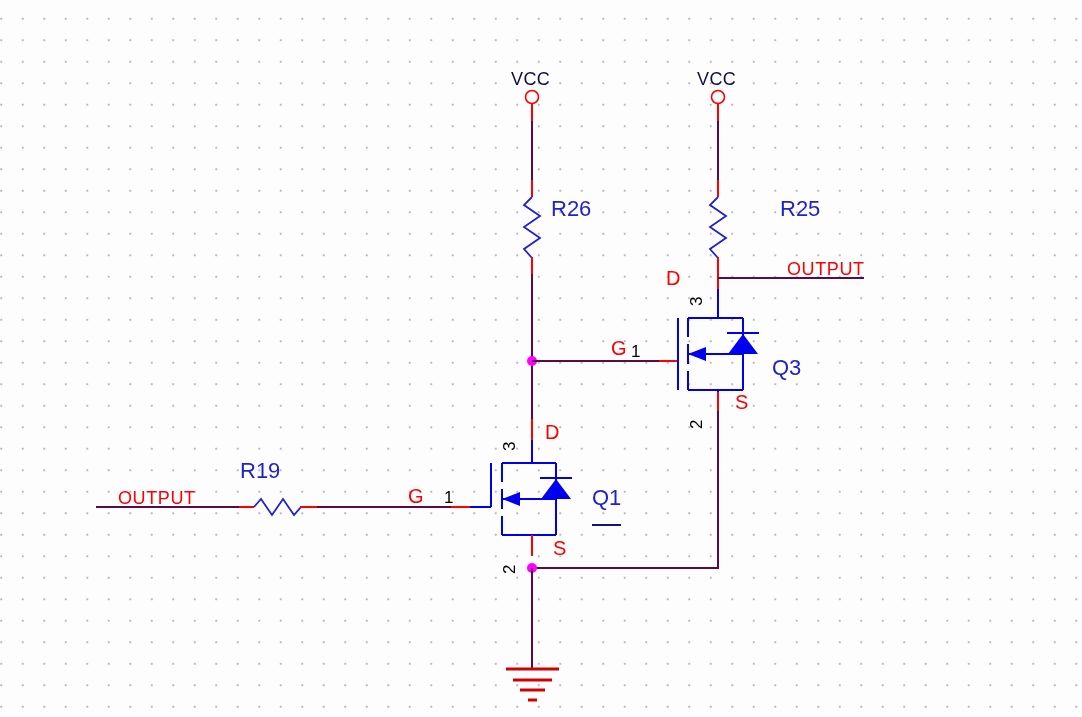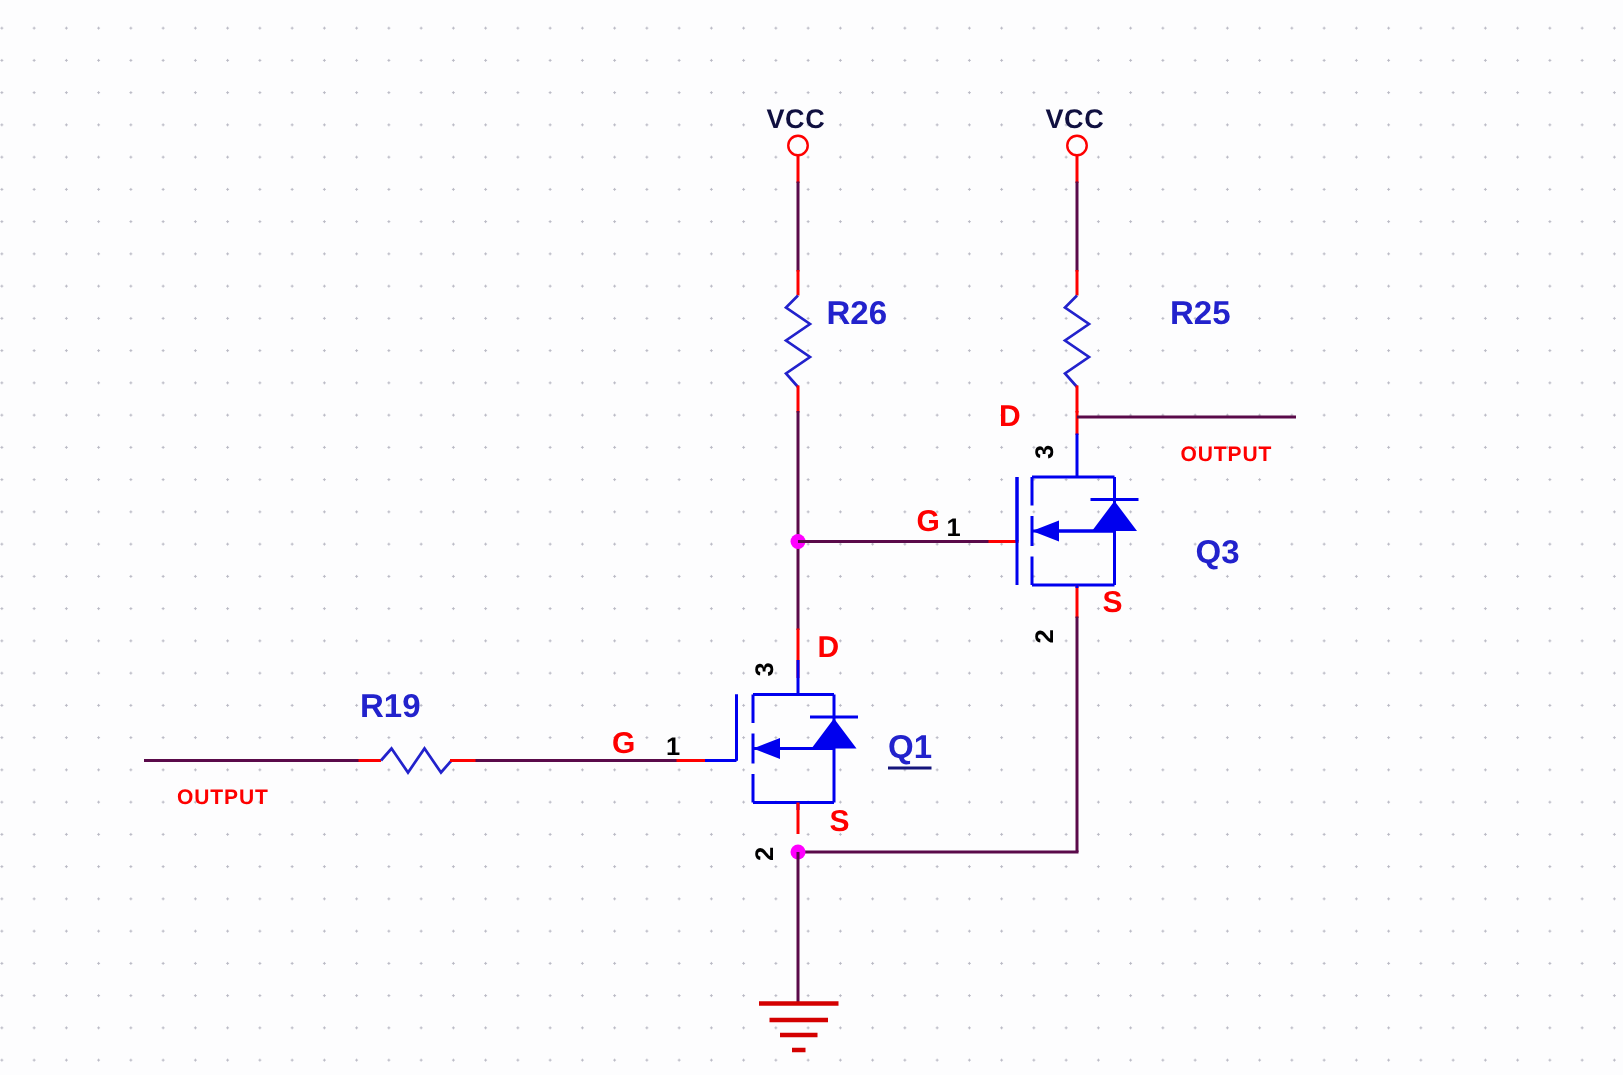--- a/index.html
+++ b/index.html
@@ -13,52 +13,50 @@
   }
   #canvas {
     position: relative;
     width: 1082px;
     height: 717px;
     overflow: hidden;
     background-color: #fdfdfe;
     background-image: radial-gradient(circle, #b9b9c4 0.7px, rgba(0,0,0,0) 0.9px);
     background-size: 21.5px 21.5px;
     background-position: 12px 8px;
-    font-weight: bold;
   }
   #schematic-svg {
     position: absolute;
     left: 0;
     top: 0;
     width: 1082px;
     height: 717px;
   }
   .lbl {
     position: absolute;
     white-space: nowrap;
     line-height: 1;
     user-select: none;
   }
   .lbl-net {
     color: #fe0000;
-    font-size: 14px;
+    font-size: 18px;
     letter-spacing: 0.6px;
-    margin-top: 35px;
   }
   .lbl-pinname {
     color: #fe0000;
     font-size: 20px;
   }
   .lbl-ref {
     color: #2222cc;
     font-size: 22px;
   }
   .lbl-ref.selected {
     border-bottom: 2px solid #14147a;
-    padding-bottom: 2px;
+    padding-bottom: 15px;
   }
   .lbl-vcc {
     color: #101040;
     font-size: 18px;
     letter-spacing: 0.4px;
   }
   .lbl-pinnum {
     color: #000000;
     font-size: 17px;
   }
@@ -176,21 +174,21 @@
   </svg>
 
   <div class="lbl lbl-vcc" style="left:511px; top:70px;">VCC</div>
   <div class="lbl lbl-vcc" style="left:697px; top:70px;">VCC</div>
 
   <div class="lbl lbl-ref" style="left:551px; top:198px;">R26</div>
   <div class="lbl lbl-ref" style="left:780px; top:198px;">R25</div>
   <div class="lbl lbl-ref" style="left:240px; top:460px;">R19</div>
 
   <div class="lbl lbl-ref selected" style="left:592px; top:487px;">Q1</div>
-  <div class="lbl lbl-ref" style="left:772px; top:357px;margin-left:25px;">Q3</div>
+  <div class="lbl lbl-ref" style="left:772px; top:357px;">Q3</div>
 
   <div class="lbl lbl-net" style="left:118px; top:489px;">OUTPUT</div>
   <div class="lbl lbl-net" style="left:787px; top:260px;">OUTPUT</div>
 
   <div class="lbl lbl-pinname" style="left:408px; top:486px;">G</div>
   <div class="lbl lbl-pinname" style="left:545px; top:422px;">D</div>
   <div class="lbl lbl-pinname" style="left:553px; top:538px;">S</div>
 
   <div class="lbl lbl-pinnum" style="left:444px; top:489px;">1</div>
   <div class="lbl lbl-pinnum rot" style="left:518px; top:434px;">3</div>

